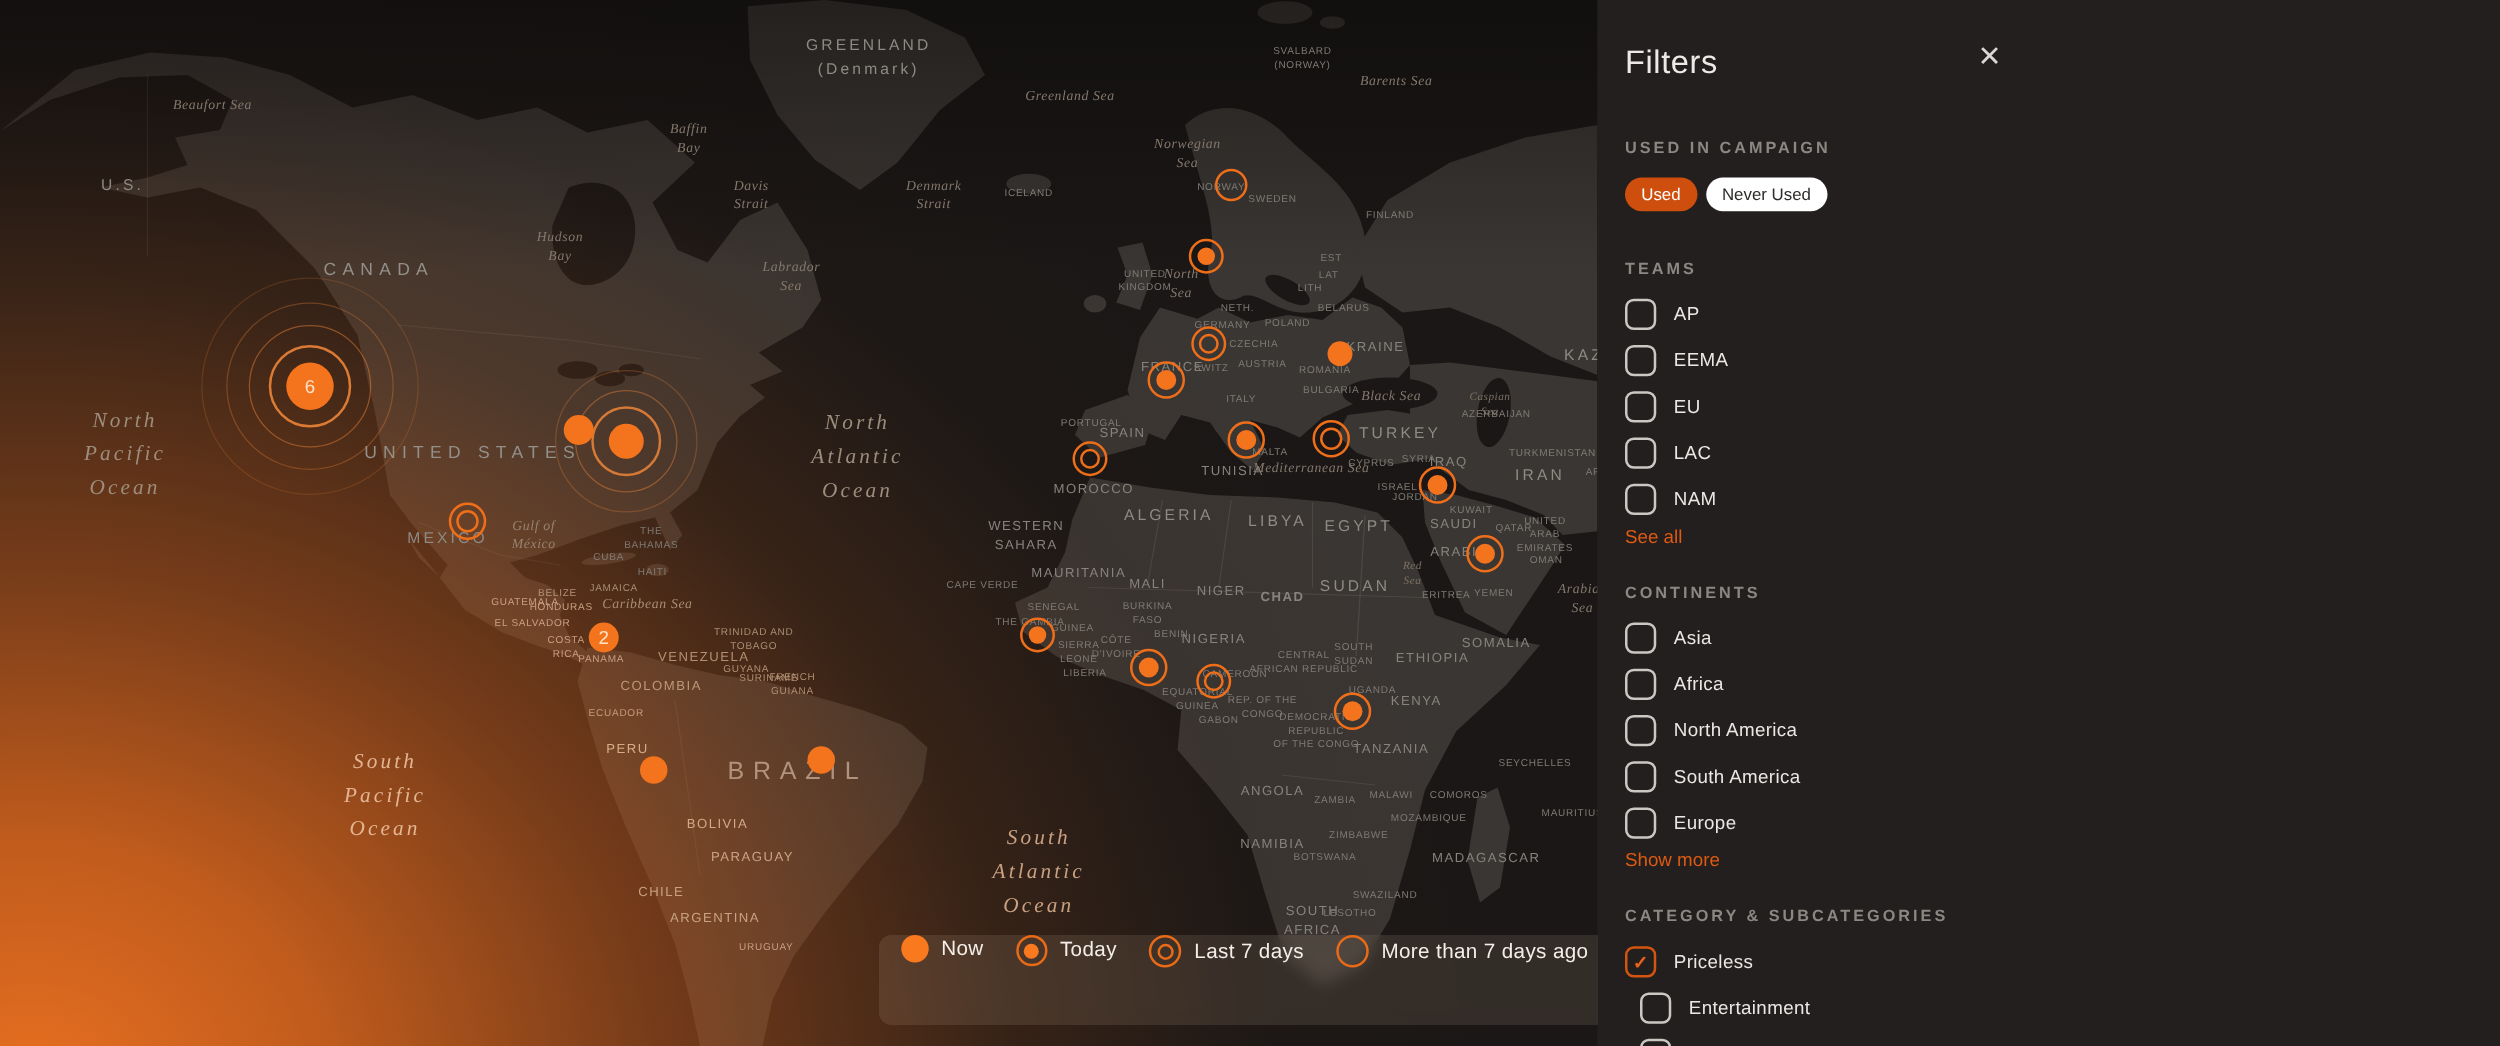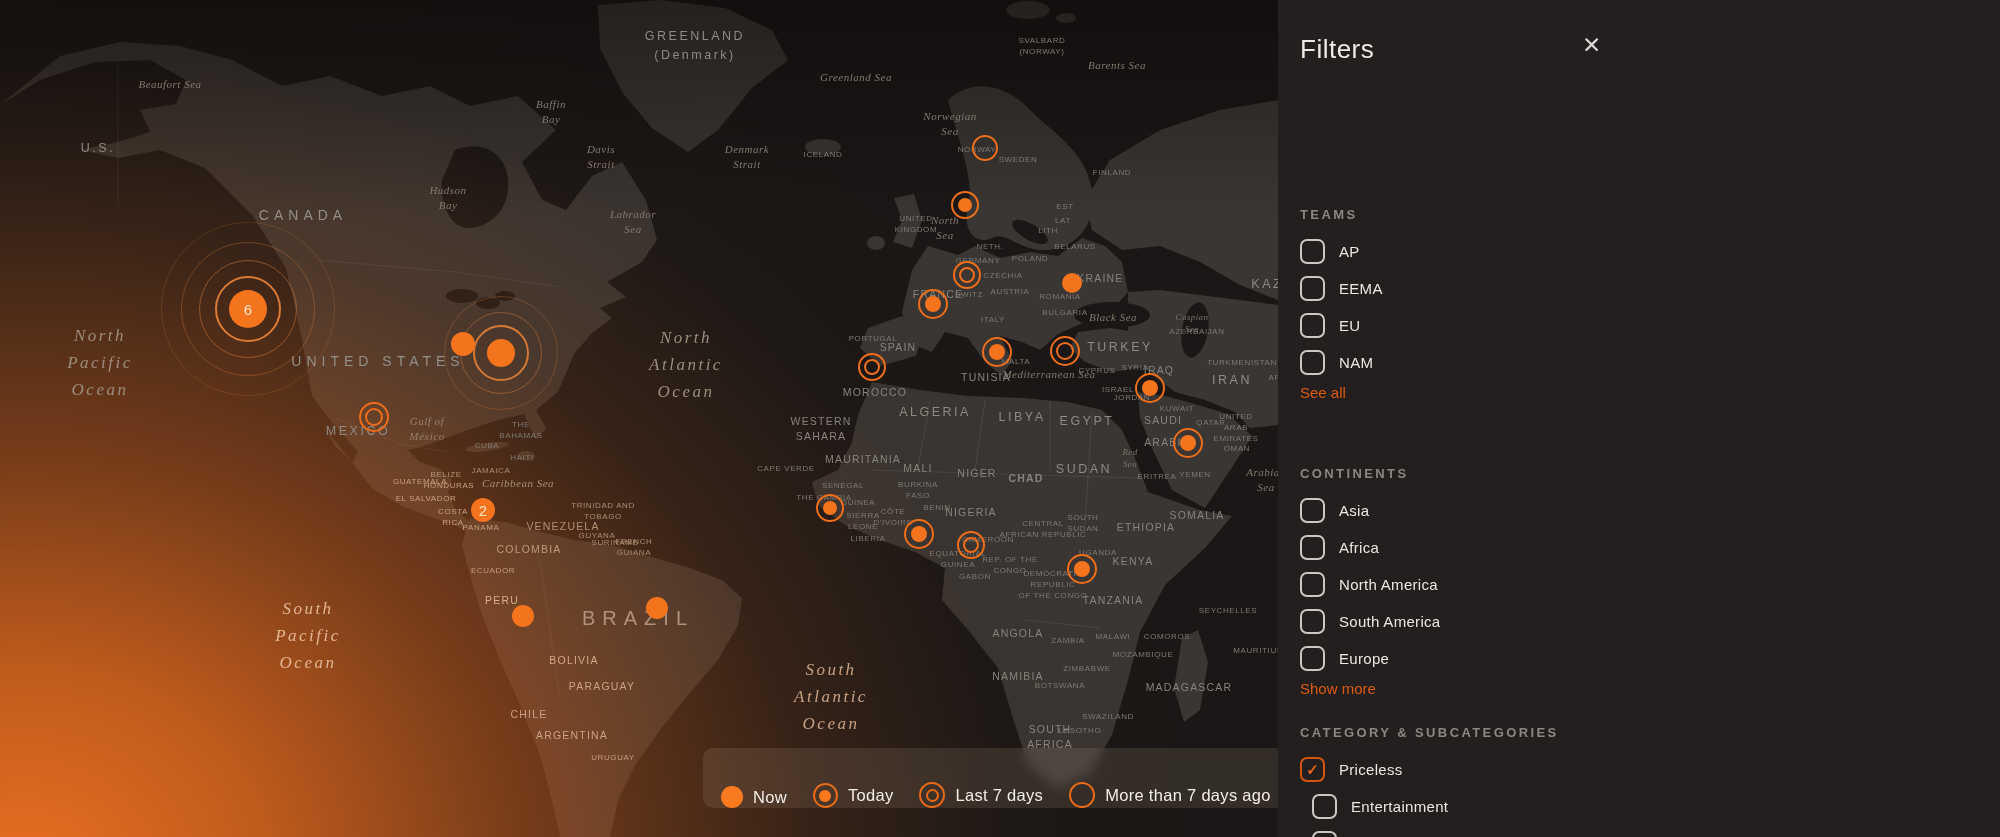--- a/index.html
+++ b/index.html
@@ -28,23 +28,23 @@
   .s-sm{font-size:10.5px;letter-spacing:1.2px;color:#87837D;line-height:1.4;}
   .s-xs{font-size:8px;letter-spacing:.6px;color:#7E7A74;line-height:1.35;}
 
   
   .mk{position:absolute;width:0;height:0;}
   .mk .dot{position:absolute;border-radius:50%;background:#F4731D;transform:translate(-50%,-50%);
            display:flex;align-items:center;justify-content:center;color:#FFE3C8;}
   .mk .ring{position:absolute;border-radius:50%;transform:translate(-50%,-50%);border:2px solid #EE6E1A;}
 
   
-  .legend{position:absolute;left:703px;top:748px;width:622px;height:60px;border-radius:10px;
+  .legend{position:absolute;left:703px;top:748px;width:622px;height:72px;border-radius:10px;
           background:rgba(189,160,138,0.16);backdrop-filter:blur(6px);
-          display:flex;align-items:flex-end;padding:0 18px;gap:26px;box-sizing:border-box;}
+          display:flex;align-items:flex-start;padding:0 18px;gap:26px;box-sizing:border-box;}
   .leg-item{display:flex;align-items:center;gap:10px;flex:none;}
   .leg-label{font-size:16.5px;color:#F4EEE8;letter-spacing:.3px;white-space:nowrap;}
   .li-now{width:22px;height:22px;border-radius:50%;background:#F9791F;flex:none;}
   .li-today{width:25px;height:25px;border-radius:50%;border:2.5px solid #E96A17;box-sizing:border-box;
             display:flex;align-items:center;justify-content:center;flex:none;}
   .li-today i{width:12px;height:12px;border-radius:50%;background:#F9791F;}
   .li-last7{width:26px;height:26px;border-radius:50%;border:2.5px solid #E96A17;box-sizing:border-box;
             display:flex;align-items:center;justify-content:center;flex:none;}
   .li-last7 i{width:13px;height:13px;border-radius:50%;border:2.5px solid #E96A17;box-sizing:border-box;}
   .li-older{width:26px;height:26px;border-radius:50%;border:2.5px solid #E96A17;box-sizing:border-box;flex:none;}
@@ -433,38 +433,49 @@
           <span class="li-older"></span>
           <span class="leg-label">More than 7 days ago</span>
         </div>
       </div>
   </div>
 
   <div class="panel">
     <div class="panel-title">Filters</div>
     <div class="panel-close">✕</div>
 
+    <div class="sec" style="top:110px;">
+      <div class="sec-h">USED IN CAMPAIGN</div>
+      <div class="chips" id="chips">
+          <span class="chip active">Used</span>
+          <span class="chip inactive">Never Used</span>
+        </div>
+    </div>
 
     <div class="sec" style="top:207px;">
       <div class="sec-h">TEAMS</div>
       <div class="rows" id="rows-teams">
           <div class="cb-row">
             <span class="cb"></span>
             <span class="cb-label">AP</span>
           </div>
           <div class="cb-row">
             <span class="cb"></span>
             <span class="cb-label">EEMA</span>
           </div>
           <div class="cb-row">
             <span class="cb"></span>
             <span class="cb-label">EU</span>
           </div>
           <div class="cb-row">
             <span class="cb"></span>
+            <span class="cb-label">LAC</span>
+          </div>
+          <div class="cb-row">
+            <span class="cb"></span>
             <span class="cb-label">NAM</span>
           </div>
         </div>
       <div class="plink">See all</div>
     </div>
 
     <div class="sec" style="top:466px;">
       <div class="sec-h">CONTINENTS</div>
       <div class="rows" id="rows-continents">
           <div class="cb-row">

